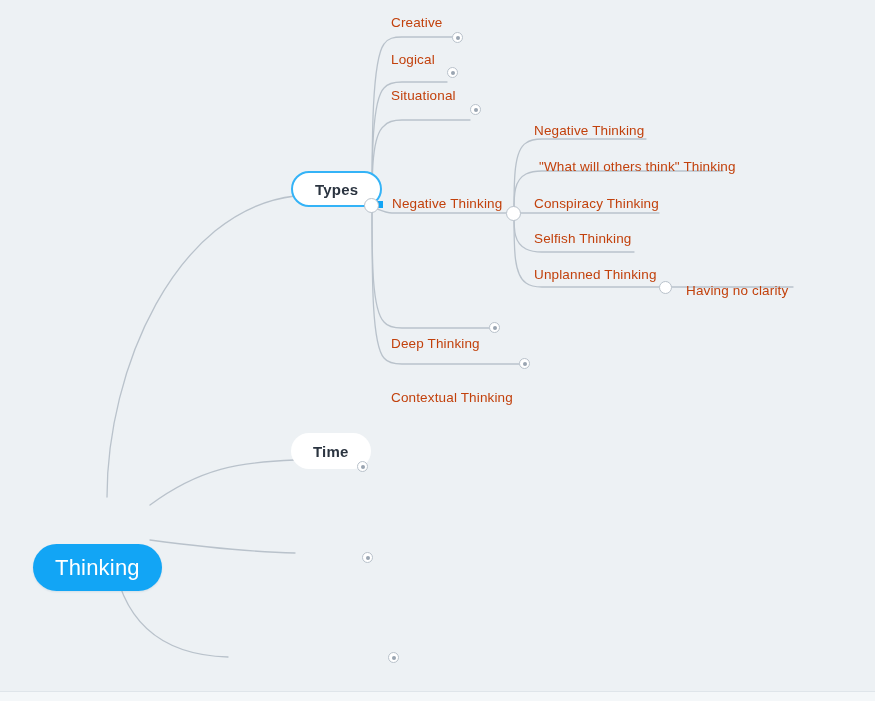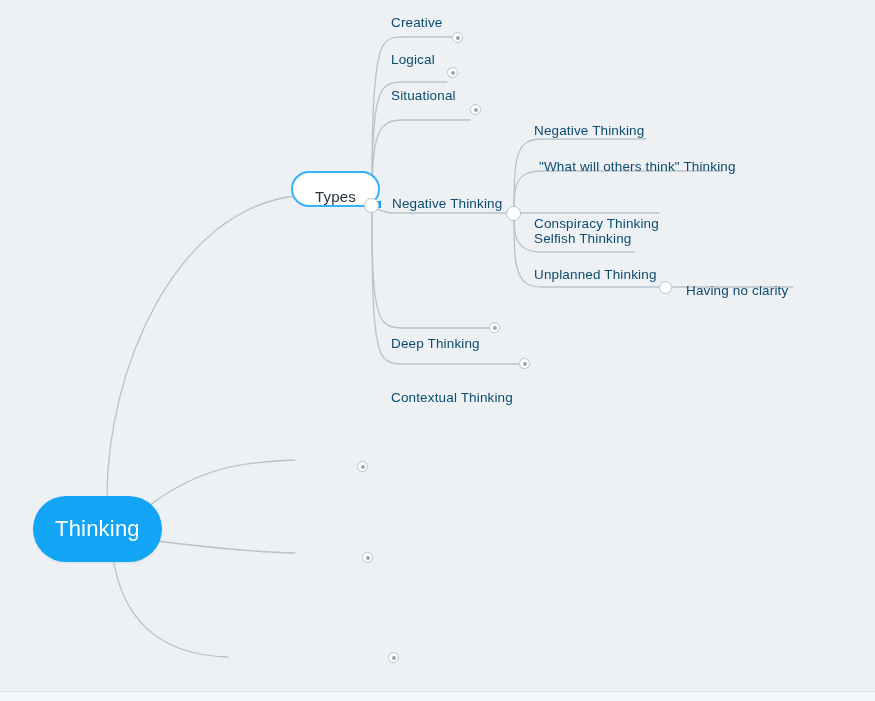--- a/index.html
+++ b/index.html
@@ -55,34 +55,35 @@
   .root-node {
     display: flex;
     align-items: center;
     justify-content: center;
     background: #12a5f5;
     color: #ffffff;
     border-radius: 40px;
     font-size: 22px;
     letter-spacing: 0.2px;
     padding: 0 22px;
-    height: 66px;
+    height: 47px;
     box-shadow: 0 1px 2px rgba(20,90,140,0.12);
+    margin-top: 48px;
   }
 
   
   .pill-node {
     display: flex;
-    align-items: flex-end;
+    align-items: center;
     justify-content: center;
     background: #ffffff;
     color: #2b3440;
     border-radius: 22px;
     font-size: 15px;
-    font-weight: normal;
+    font-weight: bold;
     letter-spacing: 0.2px;
     height: 36px;
     padding: 0 22px;
   }
 
   
   .pill-node.selected {
     border: 2px solid #34b3f7;
     background: #ffffff;
   }
@@ -90,21 +91,21 @@
     position: absolute;
     right: -3px;
     bottom: -3px;
     width: 7px;
     height: 7px;
     background: #12a5f5;
   }
 
   
   .text-node {
-    color: #0c4a6e;
+    color: #c2410c;
     font-size: 13.5px;
     letter-spacing: 0.15px;
     line-height: 1;
   }
 
   
   .dot {
     position: absolute;
     box-sizing: border-box;
     border-radius: 50%;
@@ -175,20 +176,23 @@
   <div class="node root-node" style="left:33px; top:496px;">
     <span>Thinking</span>
   </div>
 
   <div class="node pill-node selected" style="left:291px; top:171px;">
     <span>Types</span>
     <span class="sel-handle"></span>
   </div>
   <span class="dot hub" style="left:364px; top:198px;"></span>
 
+  <div class="node pill-node" style="left:291px; top:433px;">
+    <span>Time</span>
+  </div>
   <span class="dot collapsed" style="left:357px; top:461px;"></span>
 
   <span class="dot collapsed" style="left:362px; top:552px;"></span>
 
   <span class="dot collapsed" style="left:388px; top:652px;"></span>
 
   <div class="node text-node" style="left:391px; top:16px;">
     <span>Creative</span>
   </div>
   <span class="dot collapsed" style="left:452px; top:32px;"></span>
@@ -219,21 +223,21 @@
   <span class="dot collapsed" style="left:519px; top:358px;"></span>
 
   <div class="node text-node" style="left:534px; top:124px;">
     <span>Negative Thinking</span>
   </div>
 
   <div class="node text-node" style="left:539px; top:160px;">
     <span>"What will others think" Thinking</span>
   </div>
 
-  <div class="node text-node" style="left:534px; top:197px;margin-top:20px;">
+  <div class="node text-node" style="left:534px; top:197px;">
     <span>Conspiracy Thinking</span>
   </div>
 
   <div class="node text-node" style="left:534px; top:232px;">
     <span>Selfish Thinking</span>
   </div>
 
   <div class="node text-node" style="left:534px; top:268px;">
     <span>Unplanned Thinking</span>
   </div>

